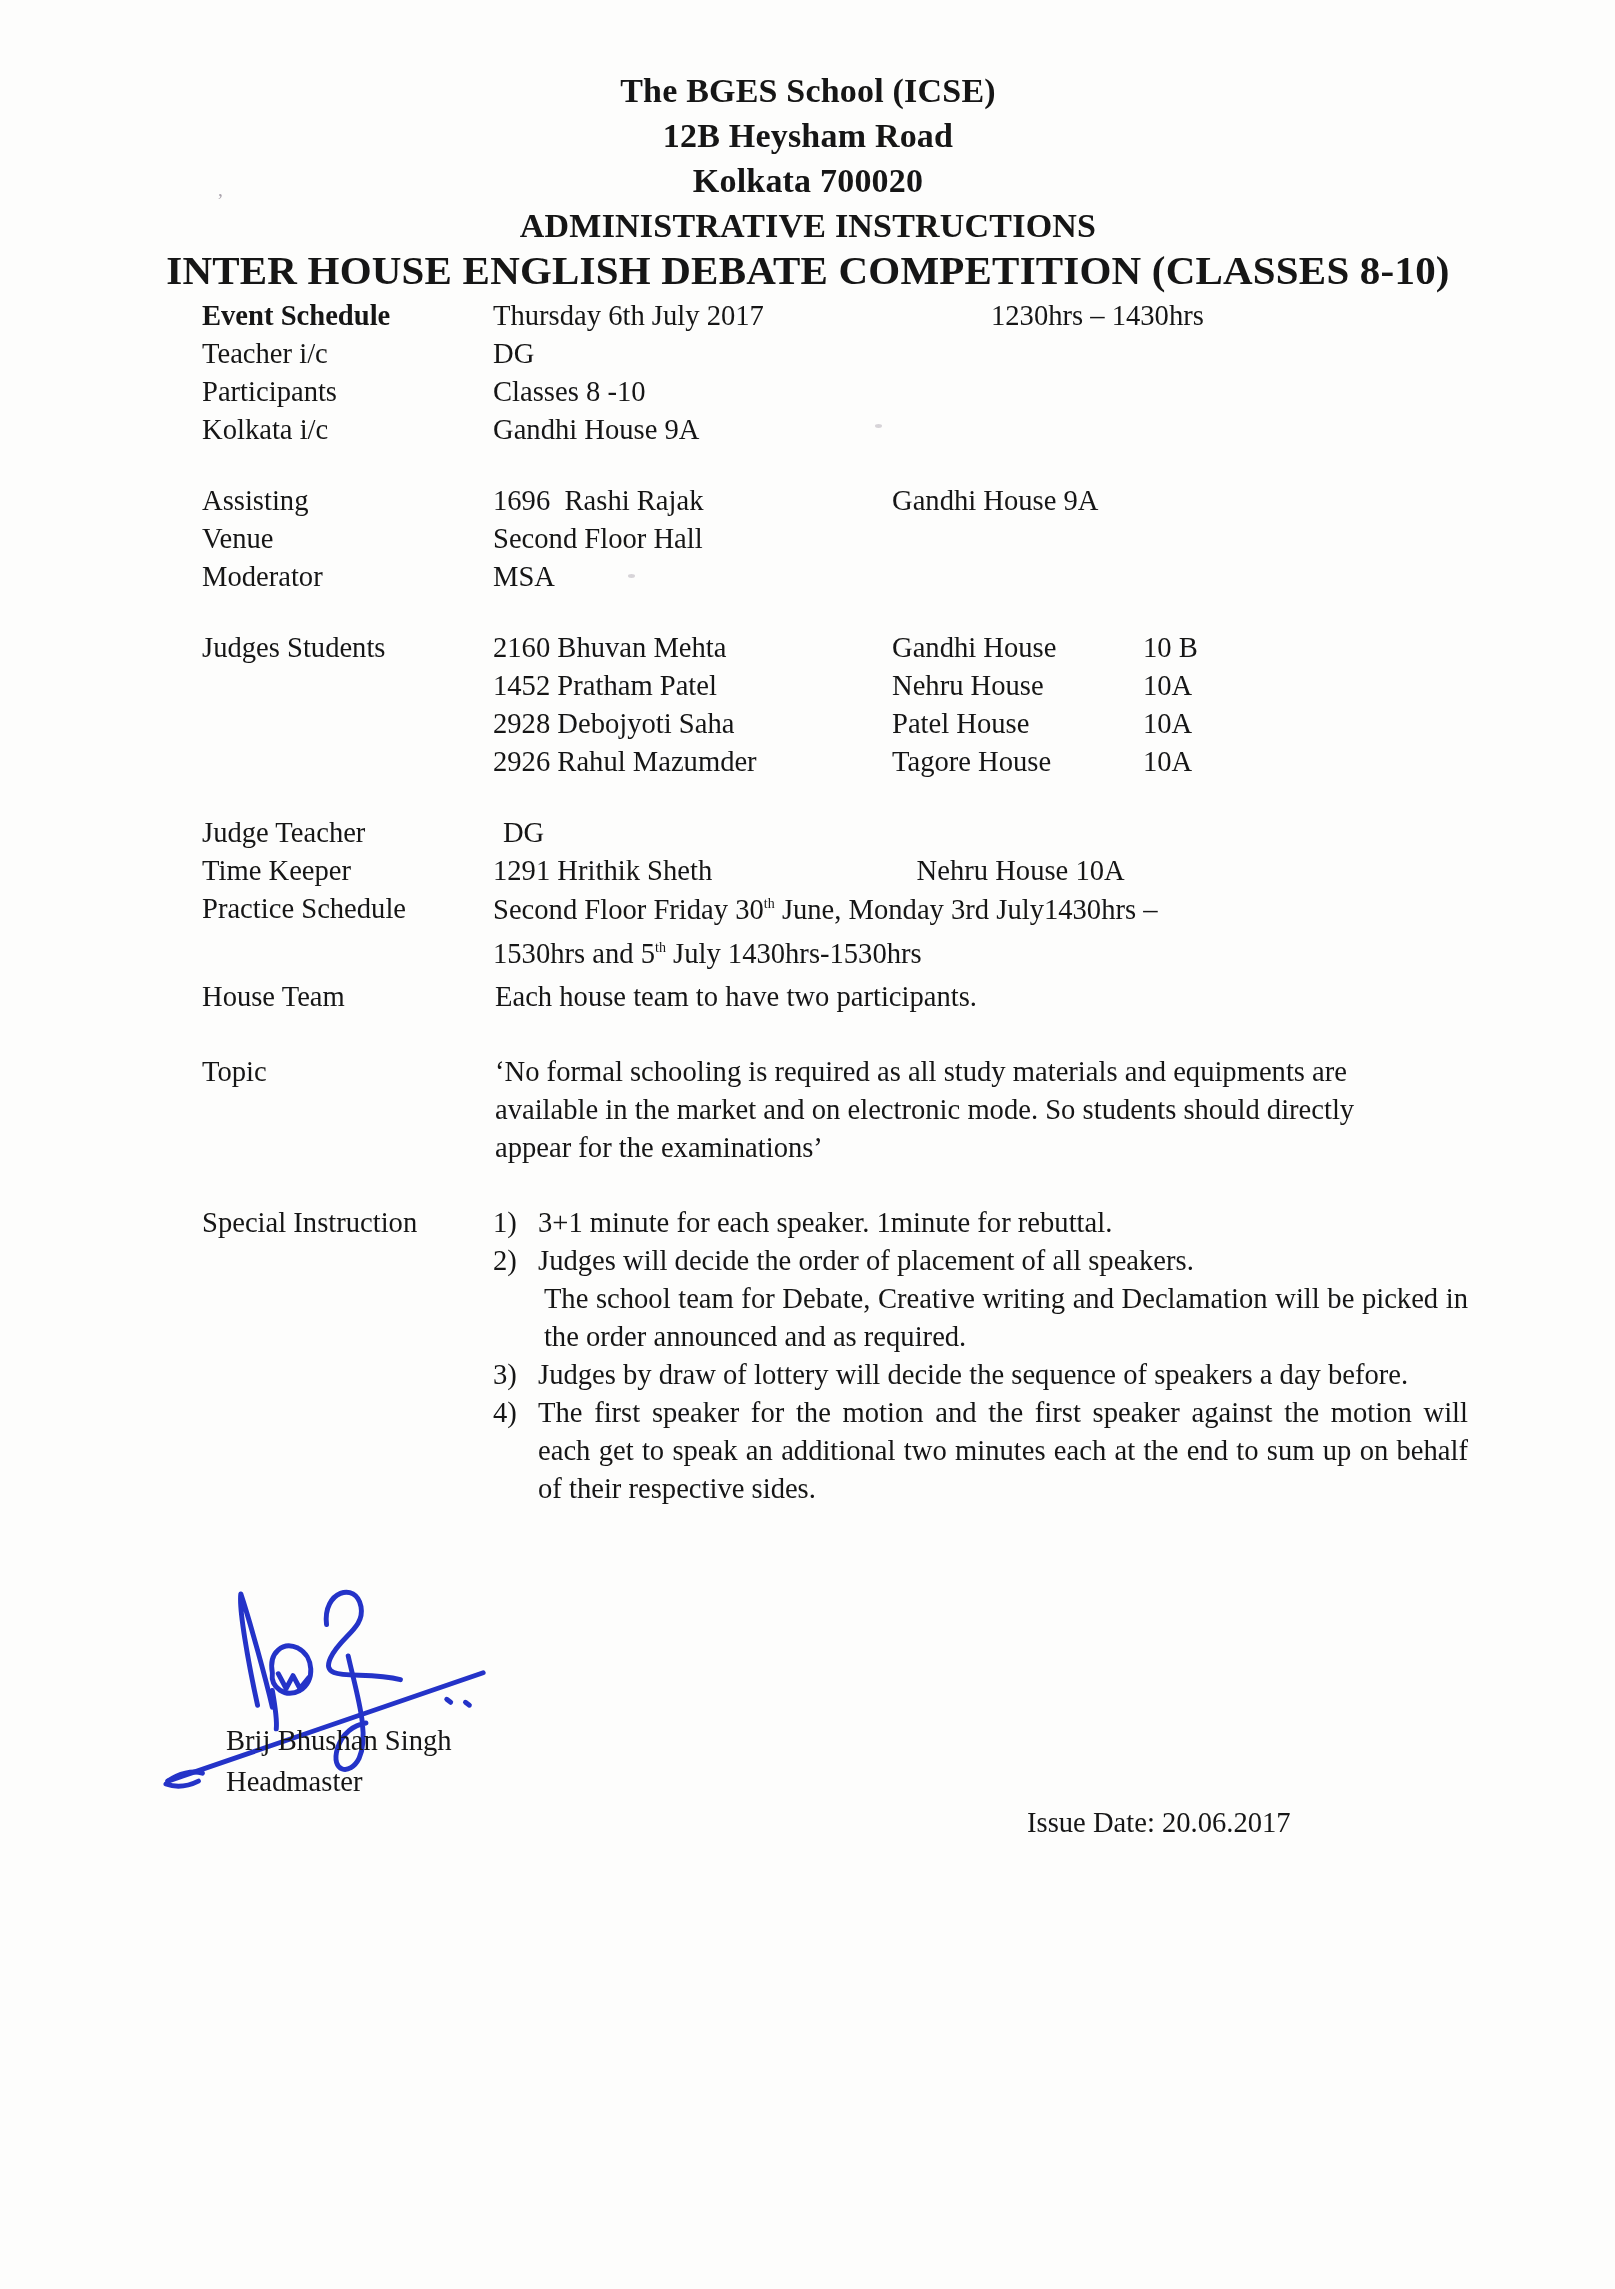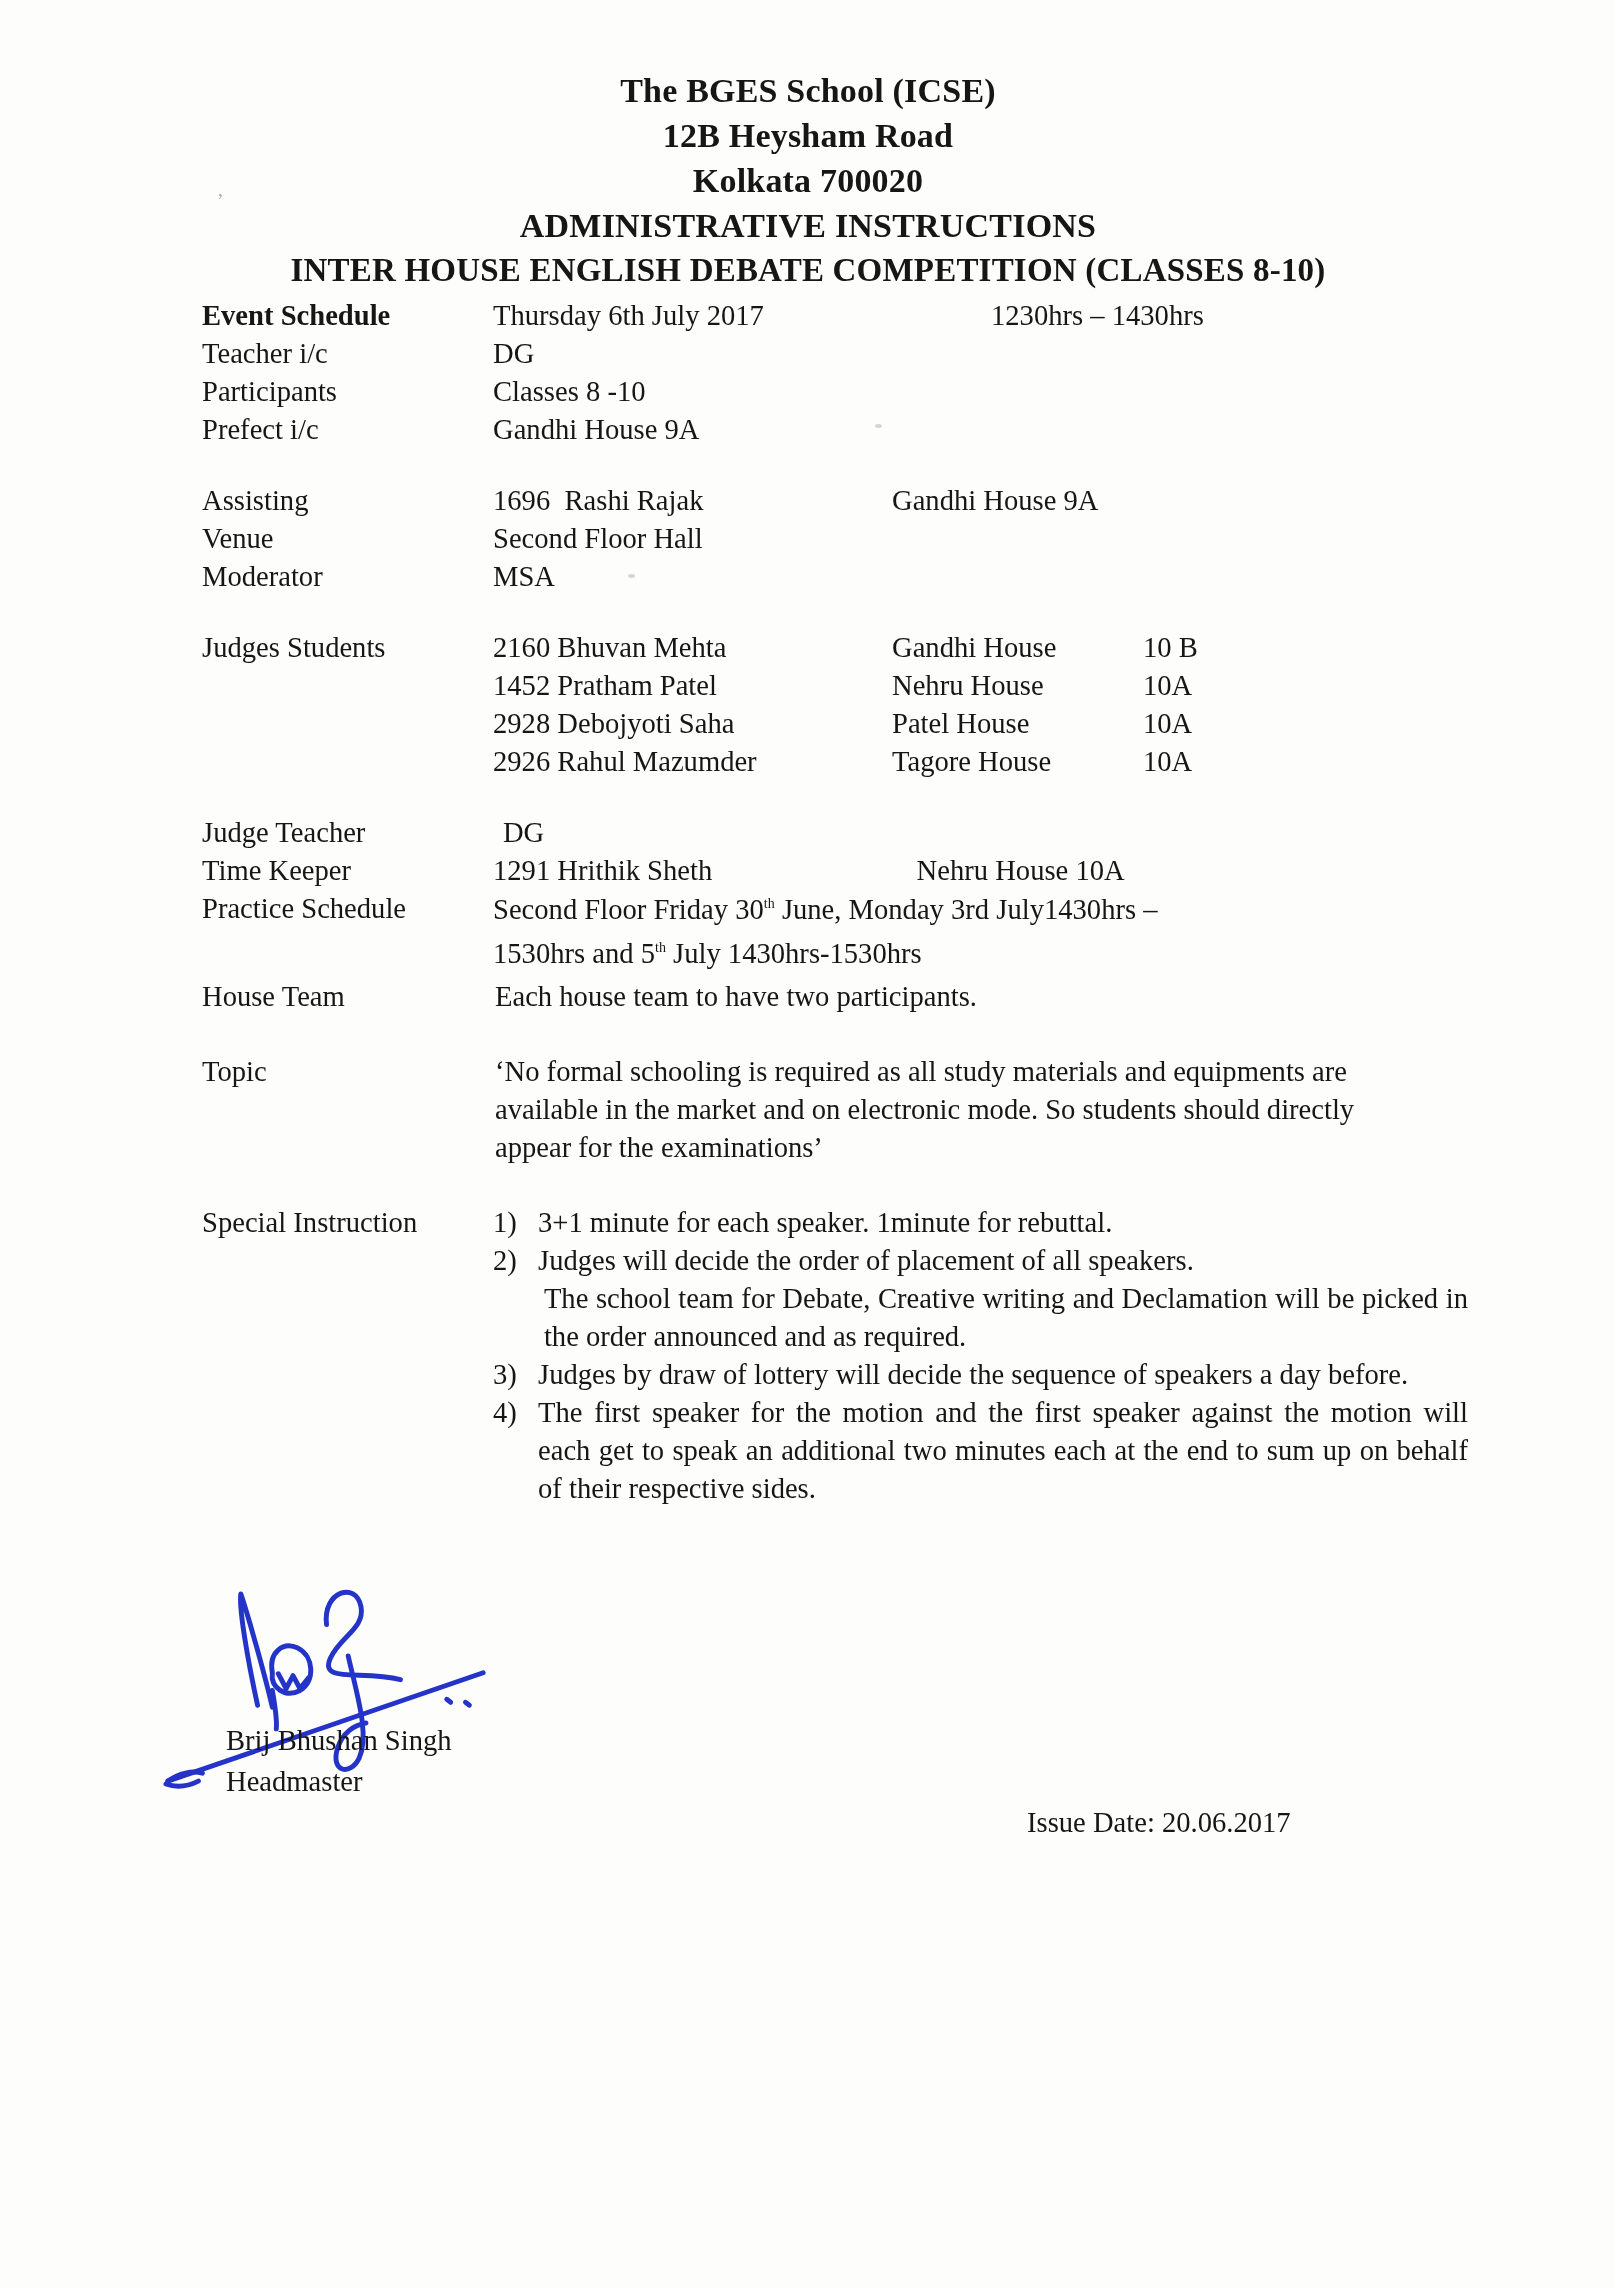--- a/index.html
+++ b/index.html
@@ -9,21 +9,21 @@
     width: 1616px;
     min-height: 2289px;
     background: #fdfdfc;
     font-family: "Liberation Serif", "DejaVu Serif", serif;
     color: #161616;
     overflow: hidden;
   }
   
   .header { padding-top: 68px; text-align: center; font-weight: 700; }
   .h-line { font-size: 34px; line-height: 45px; letter-spacing: 0.2px; }
-  .event-heading { font-size: 33px; }
+  .event-heading { font-size: 41px; }
   
   .doc-body { padding: 3.9px 148px 0 202px; font-size: 28.6px; line-height: 38px; }
   .row { display: flex; align-items: flex-start; }
   .col-label { width: 291px; flex: 0 0 291px; }
   .col-value { width: 399px; flex: 0 0 399px; }
   .col-house { flex: 1; }
   .col-wide  { flex: 1; }
   .bold { font-weight: 700; }
   .gap { margin-top: 33px; }
   .time-cell { padding-left: 99px; }
@@ -76,21 +76,21 @@
       <div class="col-label">Teacher i/c</div>
       <div class="col-value">DG</div>
     </div>
 
     <div class="row">
       <div class="col-label">Participants</div>
       <div class="col-value">Classes 8 -10</div>
     </div>
 
     <div class="row">
-      <div class="col-label">Prefect i/c</div>
+      <div class="col-label">Kolkata i/c</div>
       <div class="col-house">Gandhi House 9A</div>
     </div>
 
     <div class="row gap">
       <div class="col-label">Assisting</div>
       <div class="col-value">1696&nbsp; Rashi Rajak</div>
       <div class="col-house">Gandhi House 9A</div>
     </div>
 
     <div class="row">

